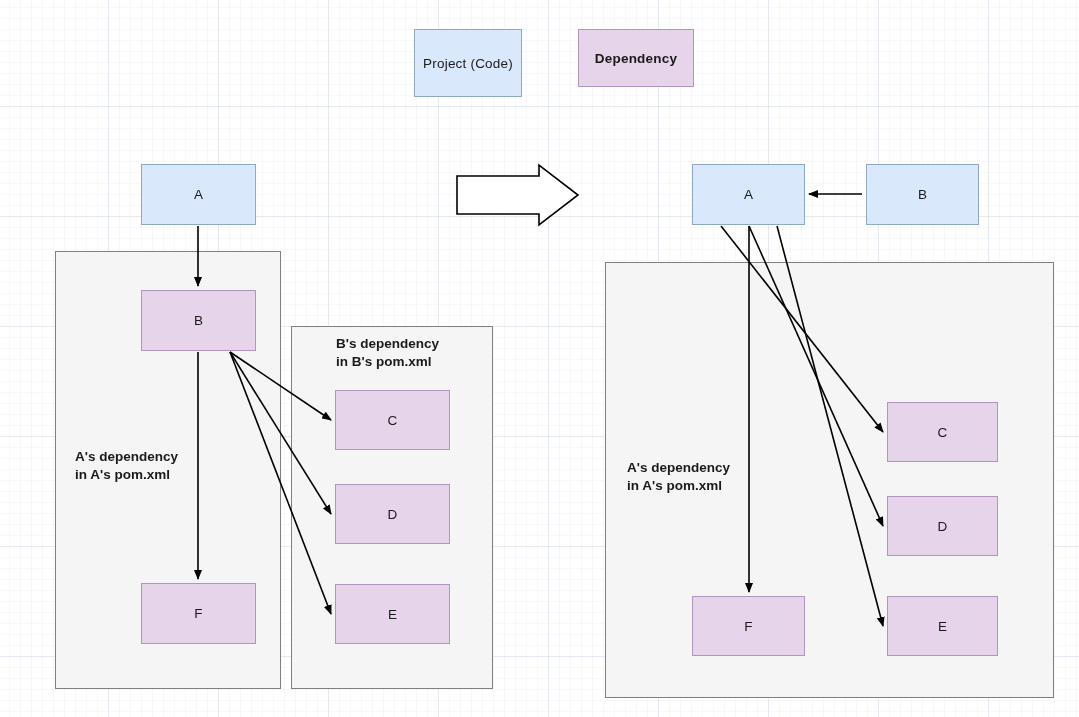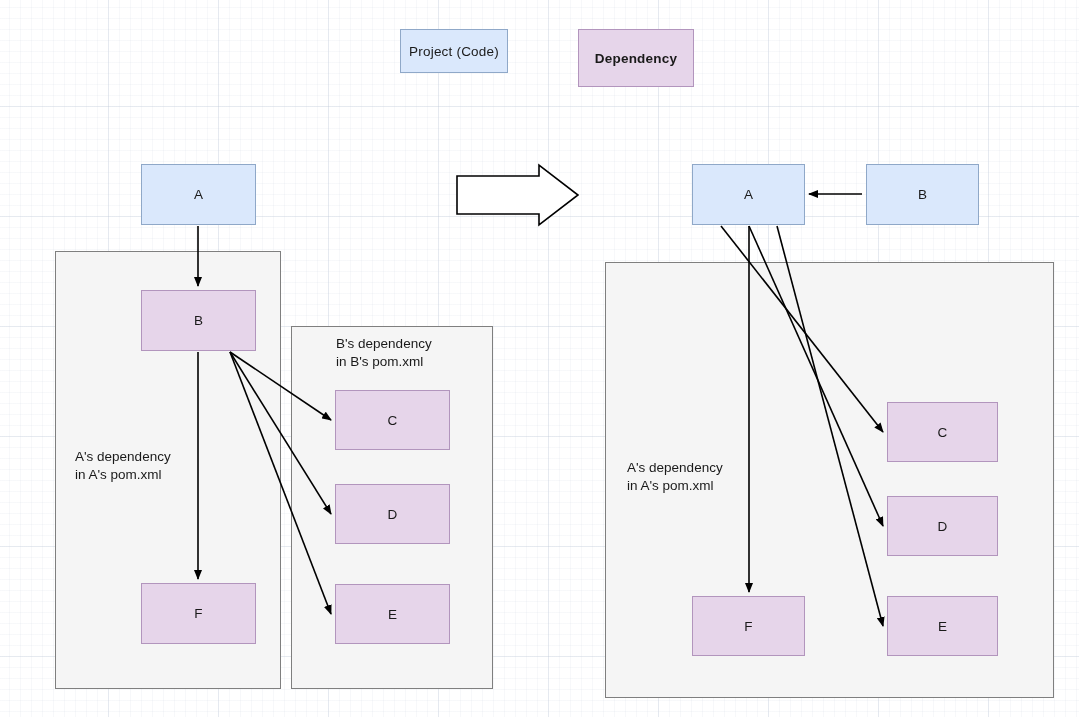--- a/index.html
+++ b/index.html
@@ -53,29 +53,30 @@
     box-sizing: border-box;
     background: #f5f5f5;
     border: 1px solid #7f7f7f;
   }
   .group-label {
     position: absolute;
     font-size: 13.5px;
     color: #1a1a1a;
     line-height: 18px;
     white-space: pre-line;
+    font-weight: bold;
   }
 </style>
 </head>
 <body>
 
 <div id="canvas">
 
   <div id="shapes">
-      <div class="node node-project" style="left: 400px; top: 29px; width: 108px; height: 44px;">Project (Code)</div>
+      <div class="node node-project" style="left: 414px; top: 29px; width: 108px; height: 68px;">Project (Code)</div>
       <div class="node node-dependency" style="left: 578px; top: 29px; width: 116px; height: 58px; font-weight: bold;">Dependency</div>
       <div class="group-box" style="left: 55px; top: 251px; width: 226px; height: 438px;"></div>
       <div class="group-label" style="left: 75px; top: 448px;">A's dependency
 in A's pom.xml</div>
       <div class="group-box" style="left: 291px; top: 326px; width: 202px; height: 363px;"></div>
       <div class="group-label" style="left: 336px; top: 335px;">B's dependency
 in B's pom.xml</div>
       <div class="node node-project" style="left: 141px; top: 164px; width: 115px; height: 61px;">A</div>
       <div class="node node-dependency" style="left: 141px; top: 290px; width: 115px; height: 61px;">B</div>
       <div class="node node-dependency" style="left: 141px; top: 583px; width: 115px; height: 61px;">F</div>

